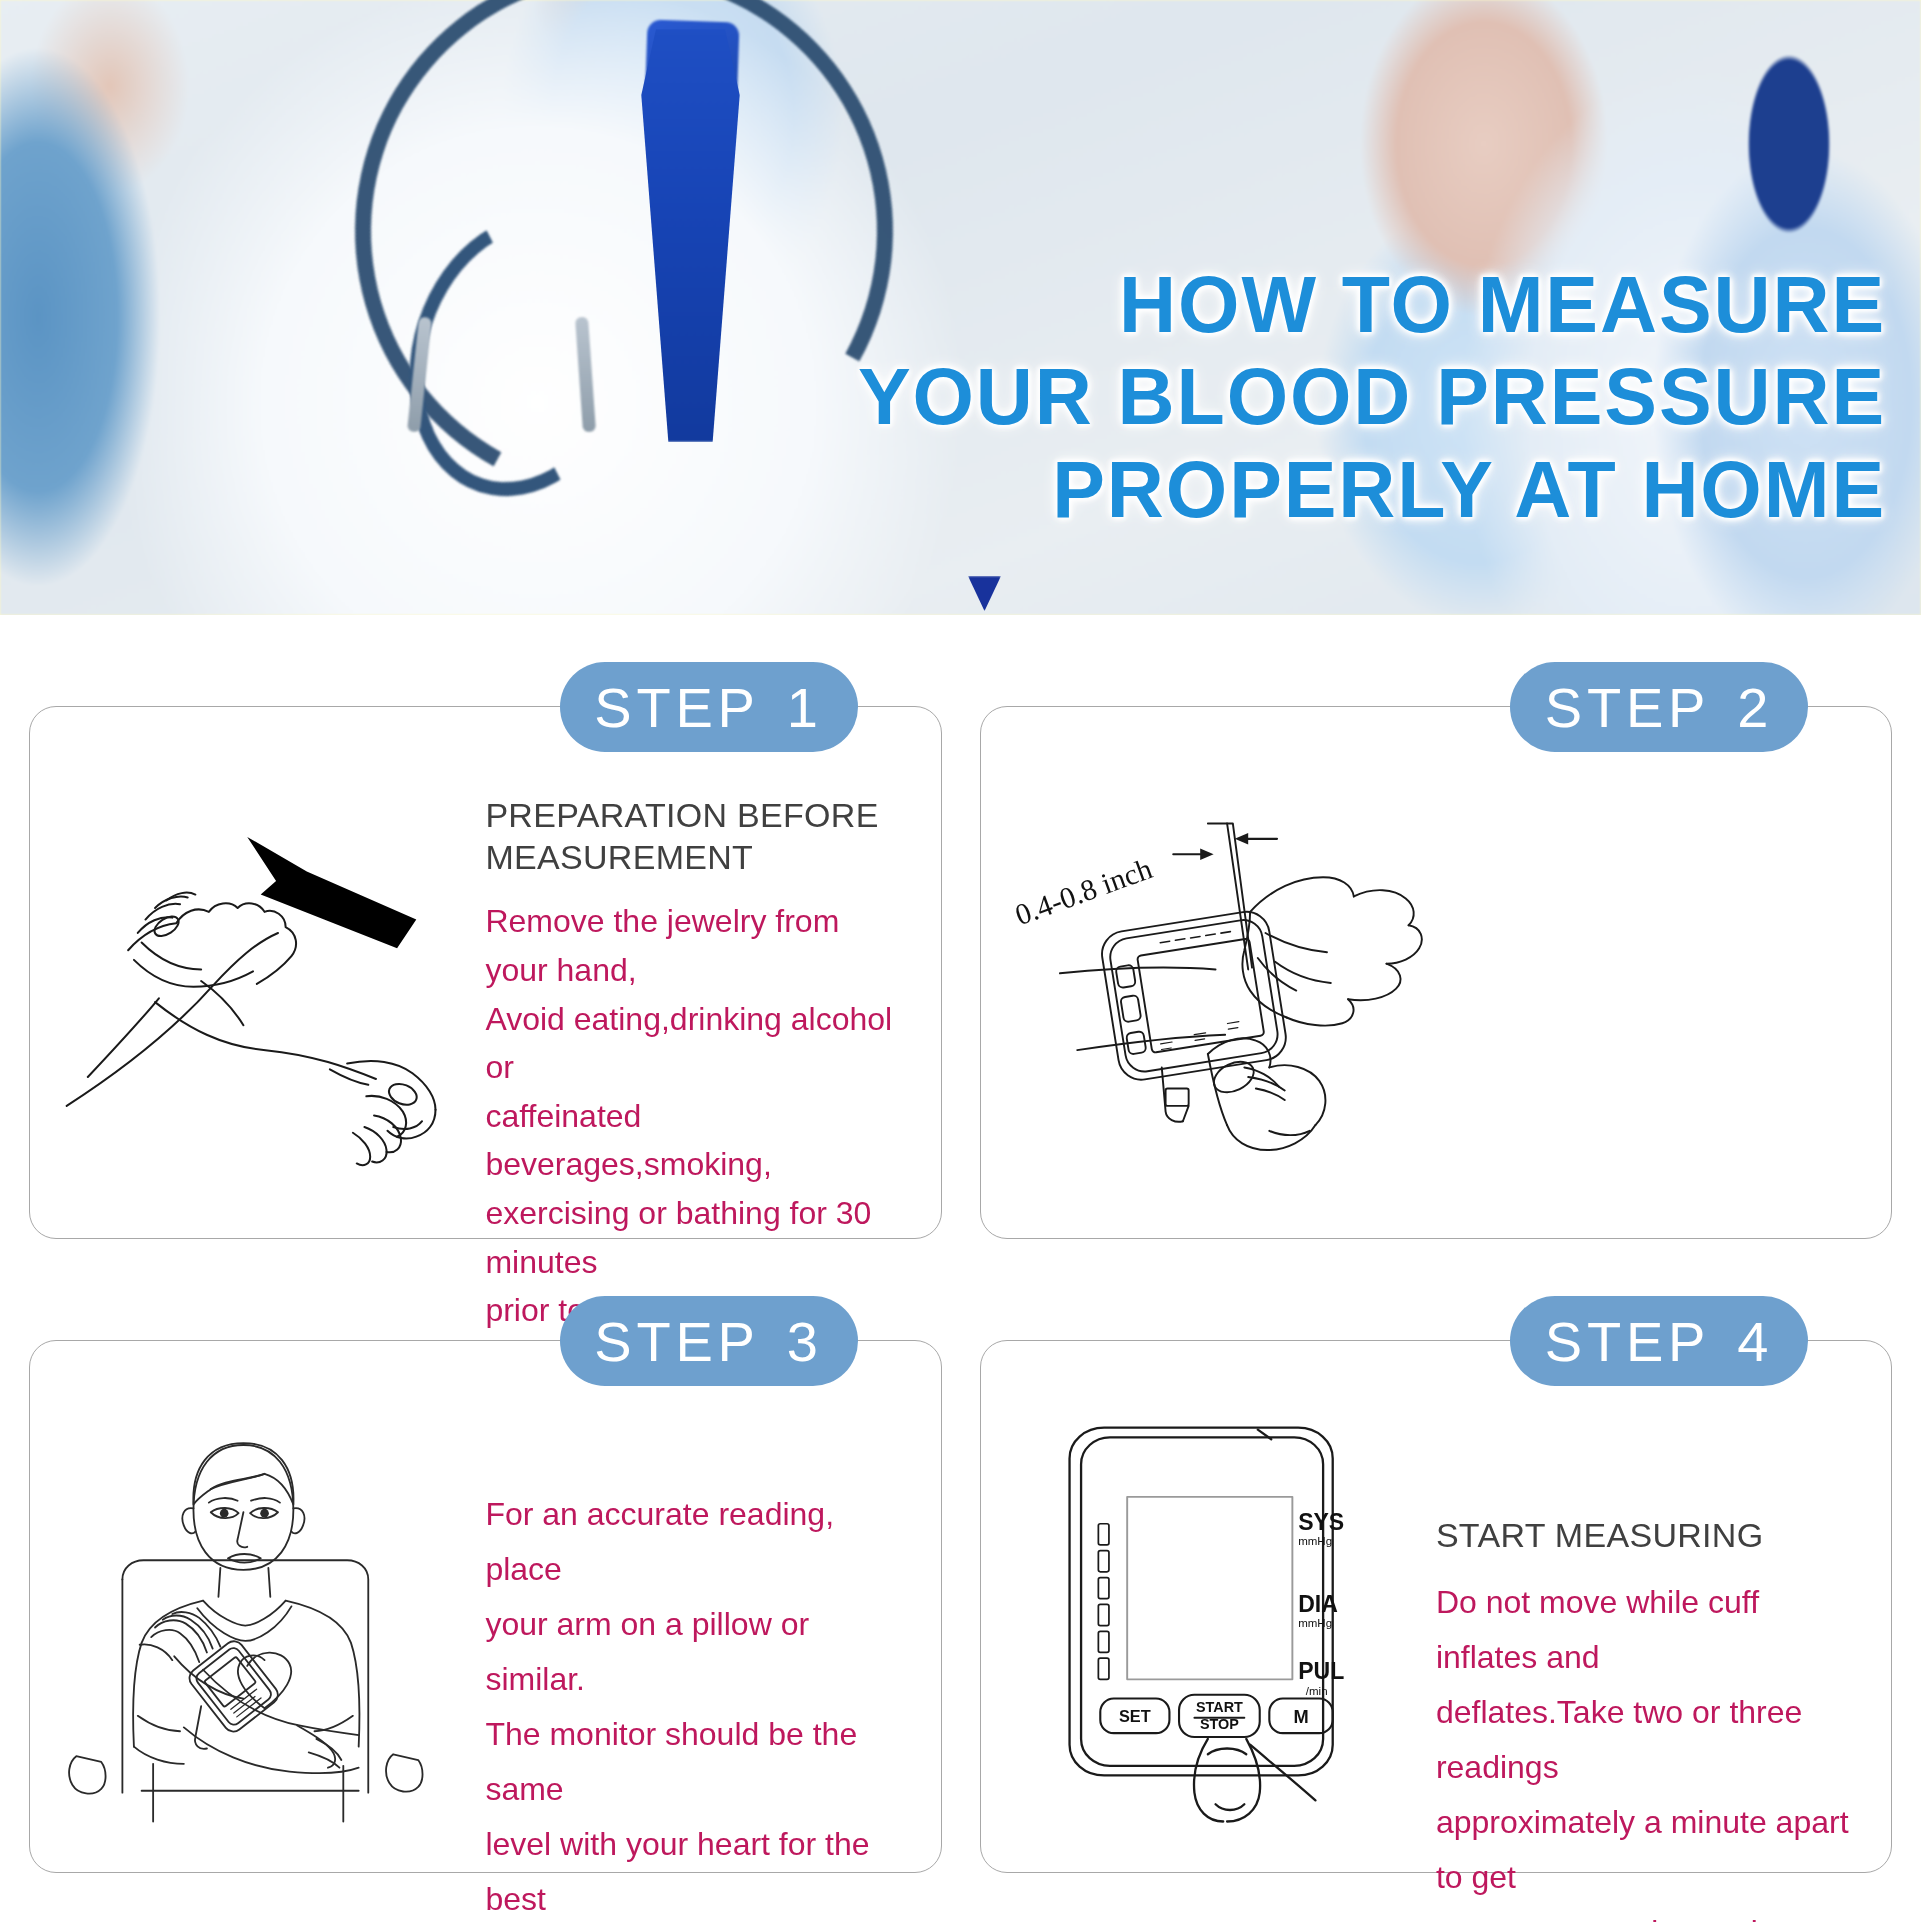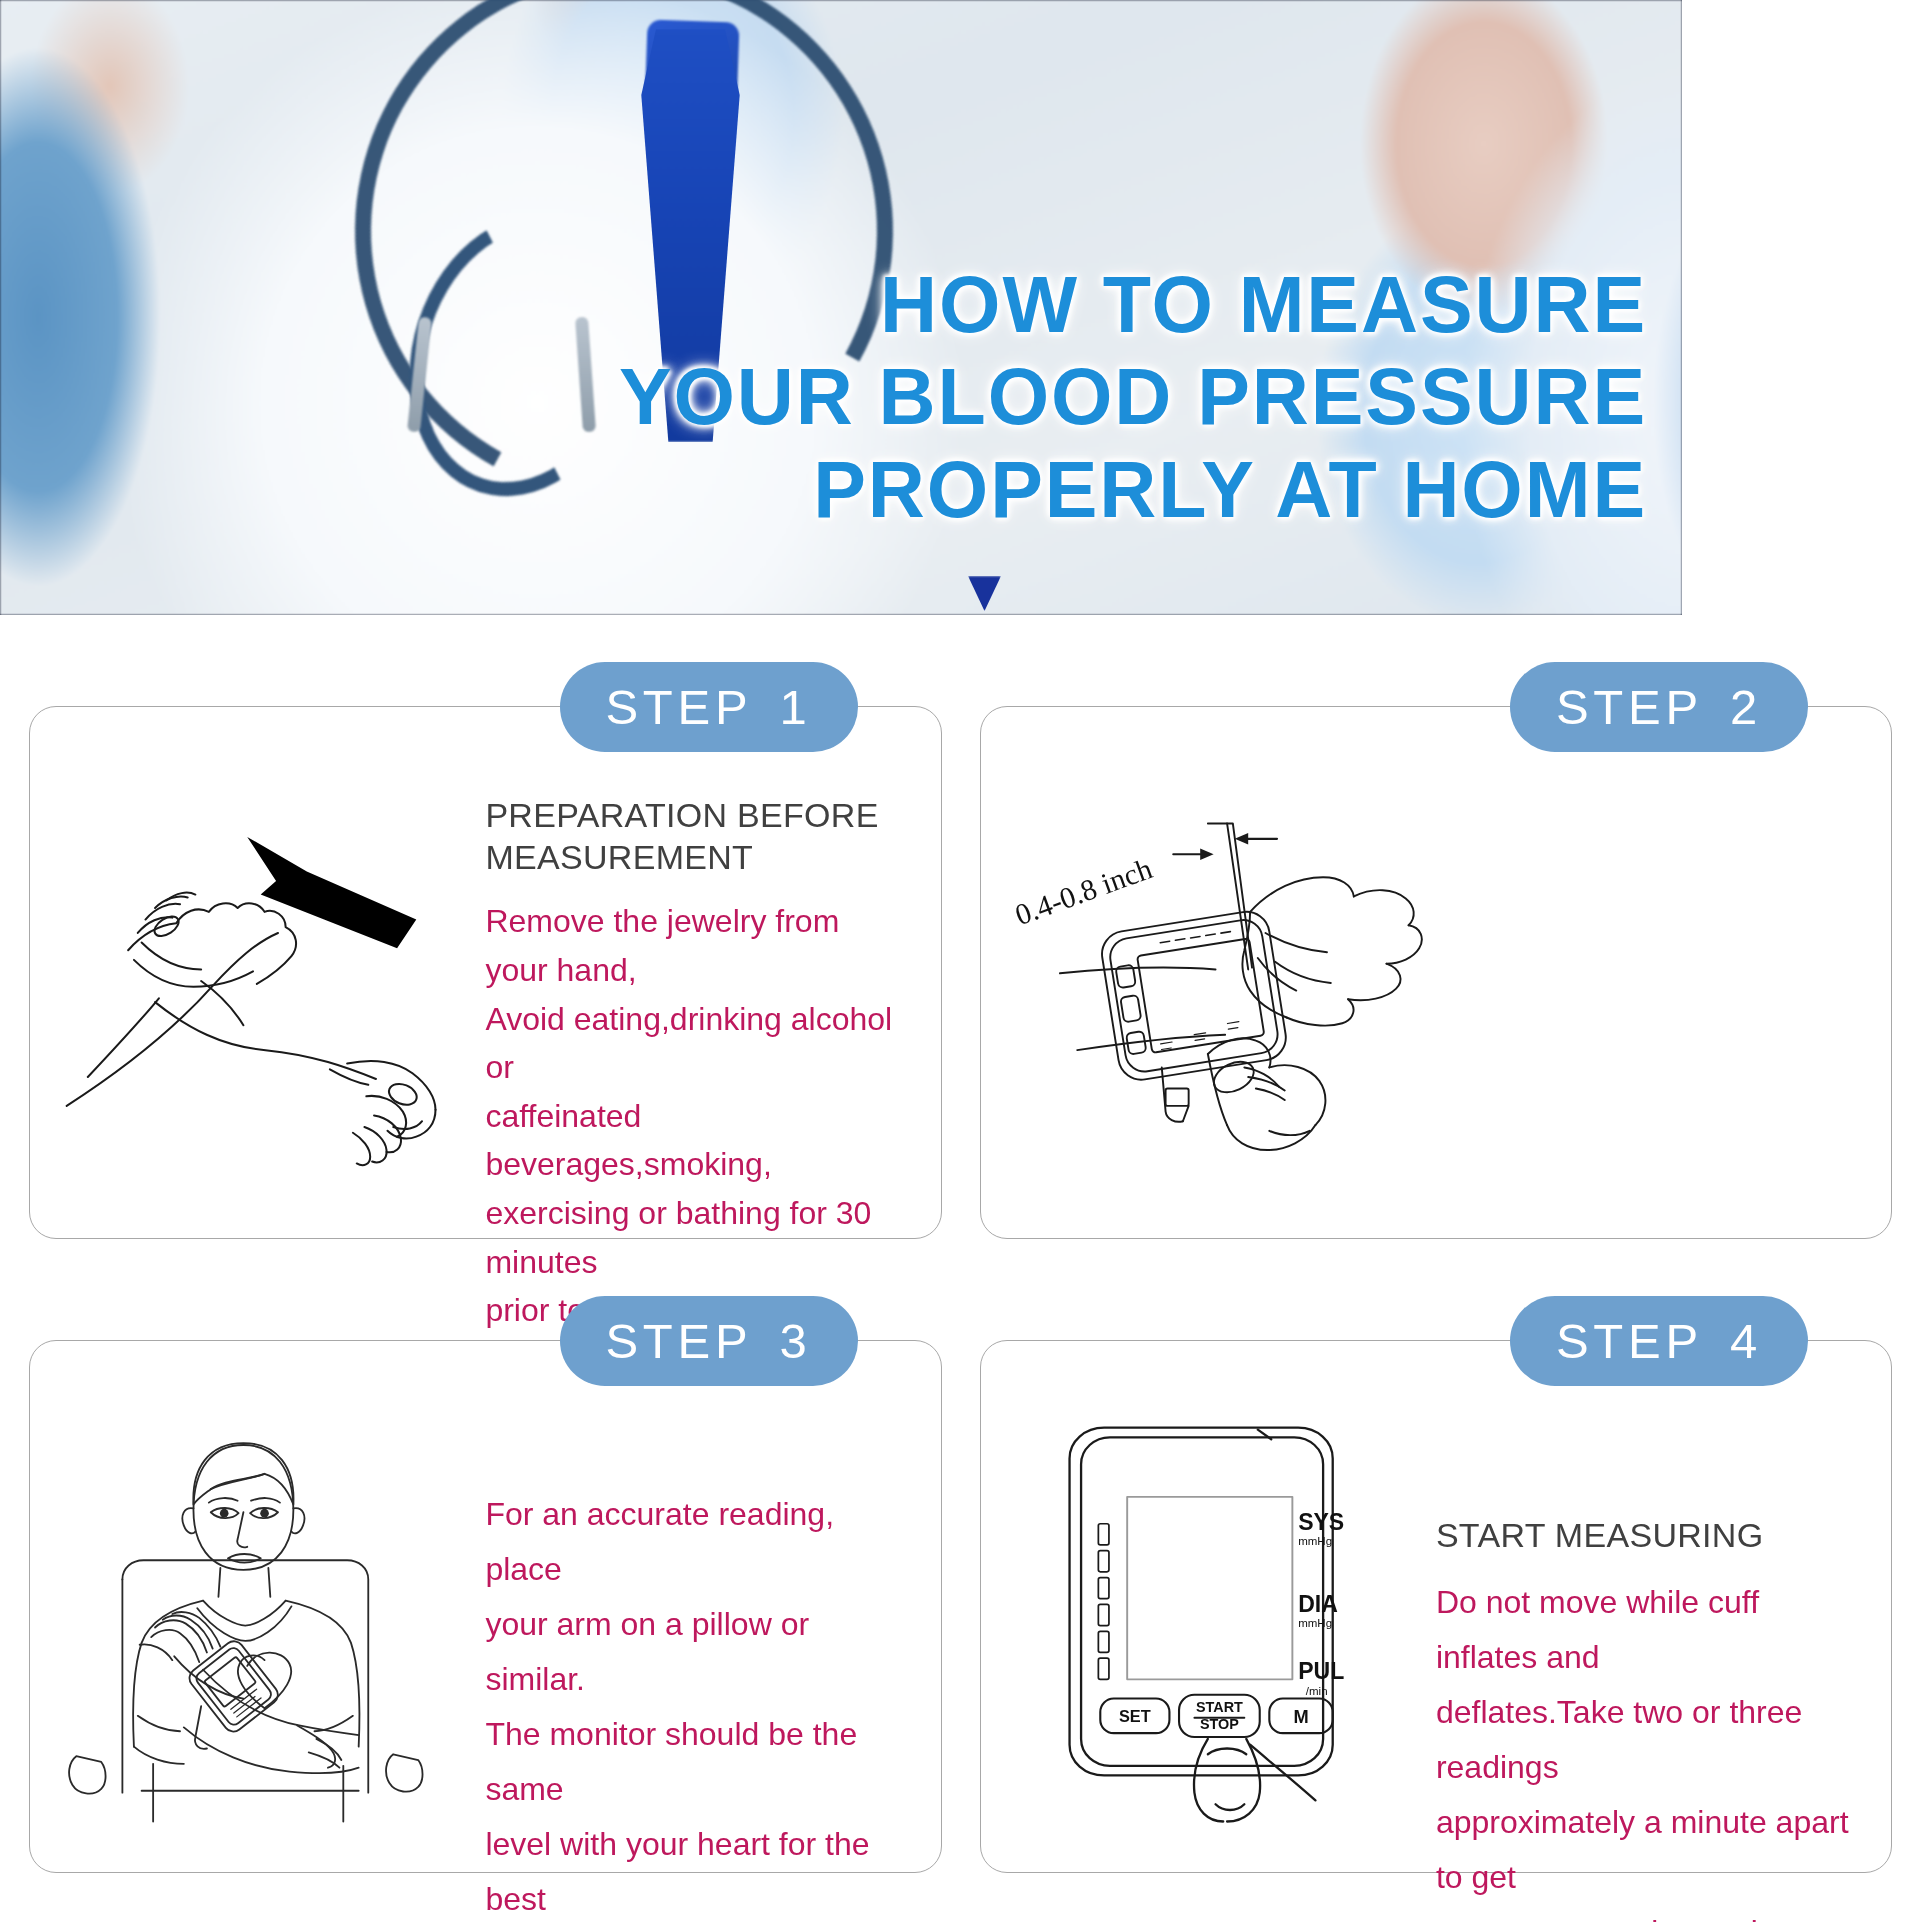--- a/index.html
+++ b/index.html
@@ -6,23 +6,23 @@
   html, body {
     width: 1921px; height: 1922px;
     background: #ffffff;
     font-family: "Liberation Sans", sans-serif;
     overflow: hidden;
   }
 
   
   .header {
     position: relative;
-    width: 1682px; height: 615px;
+    width: 1921px; height: 615px;
     overflow: hidden;
-    background: #0f172a;
+    background: #fef9c3;
   }
   
   .hdr-bg {
     position: absolute; inset: 0;
     background:
       
       radial-gradient(ellipse 67px 144px at 1789px 144px, #1d3f8f 0%, #1d3f8f 58%, rgba(29,63,143,0) 62%),
       
       radial-gradient(ellipse 192px 317px at 1806px 403px, #cfe2f5 0%, #c2d9f0 55%, rgba(194,217,240,0) 80%),
       
@@ -133,21 +133,21 @@
   }
 
   .badge {
     position: absolute;
     top: -45px;
     right: 83px;
     width: 298px; height: 90px;
     background: #6ea0ce;
     border-radius: 45px;
     color: #ffffff;
-    font-size: 49px;
+    font-size: 56px;
     font-weight: 400;
     letter-spacing: 4.8px;
     display: flex; align-items: center; justify-content: center;
     z-index: 3;
     gap: 6px;
   }
   .badge .num { margin-left: 21px; }
 
   .card-inner {
     display: flex;

